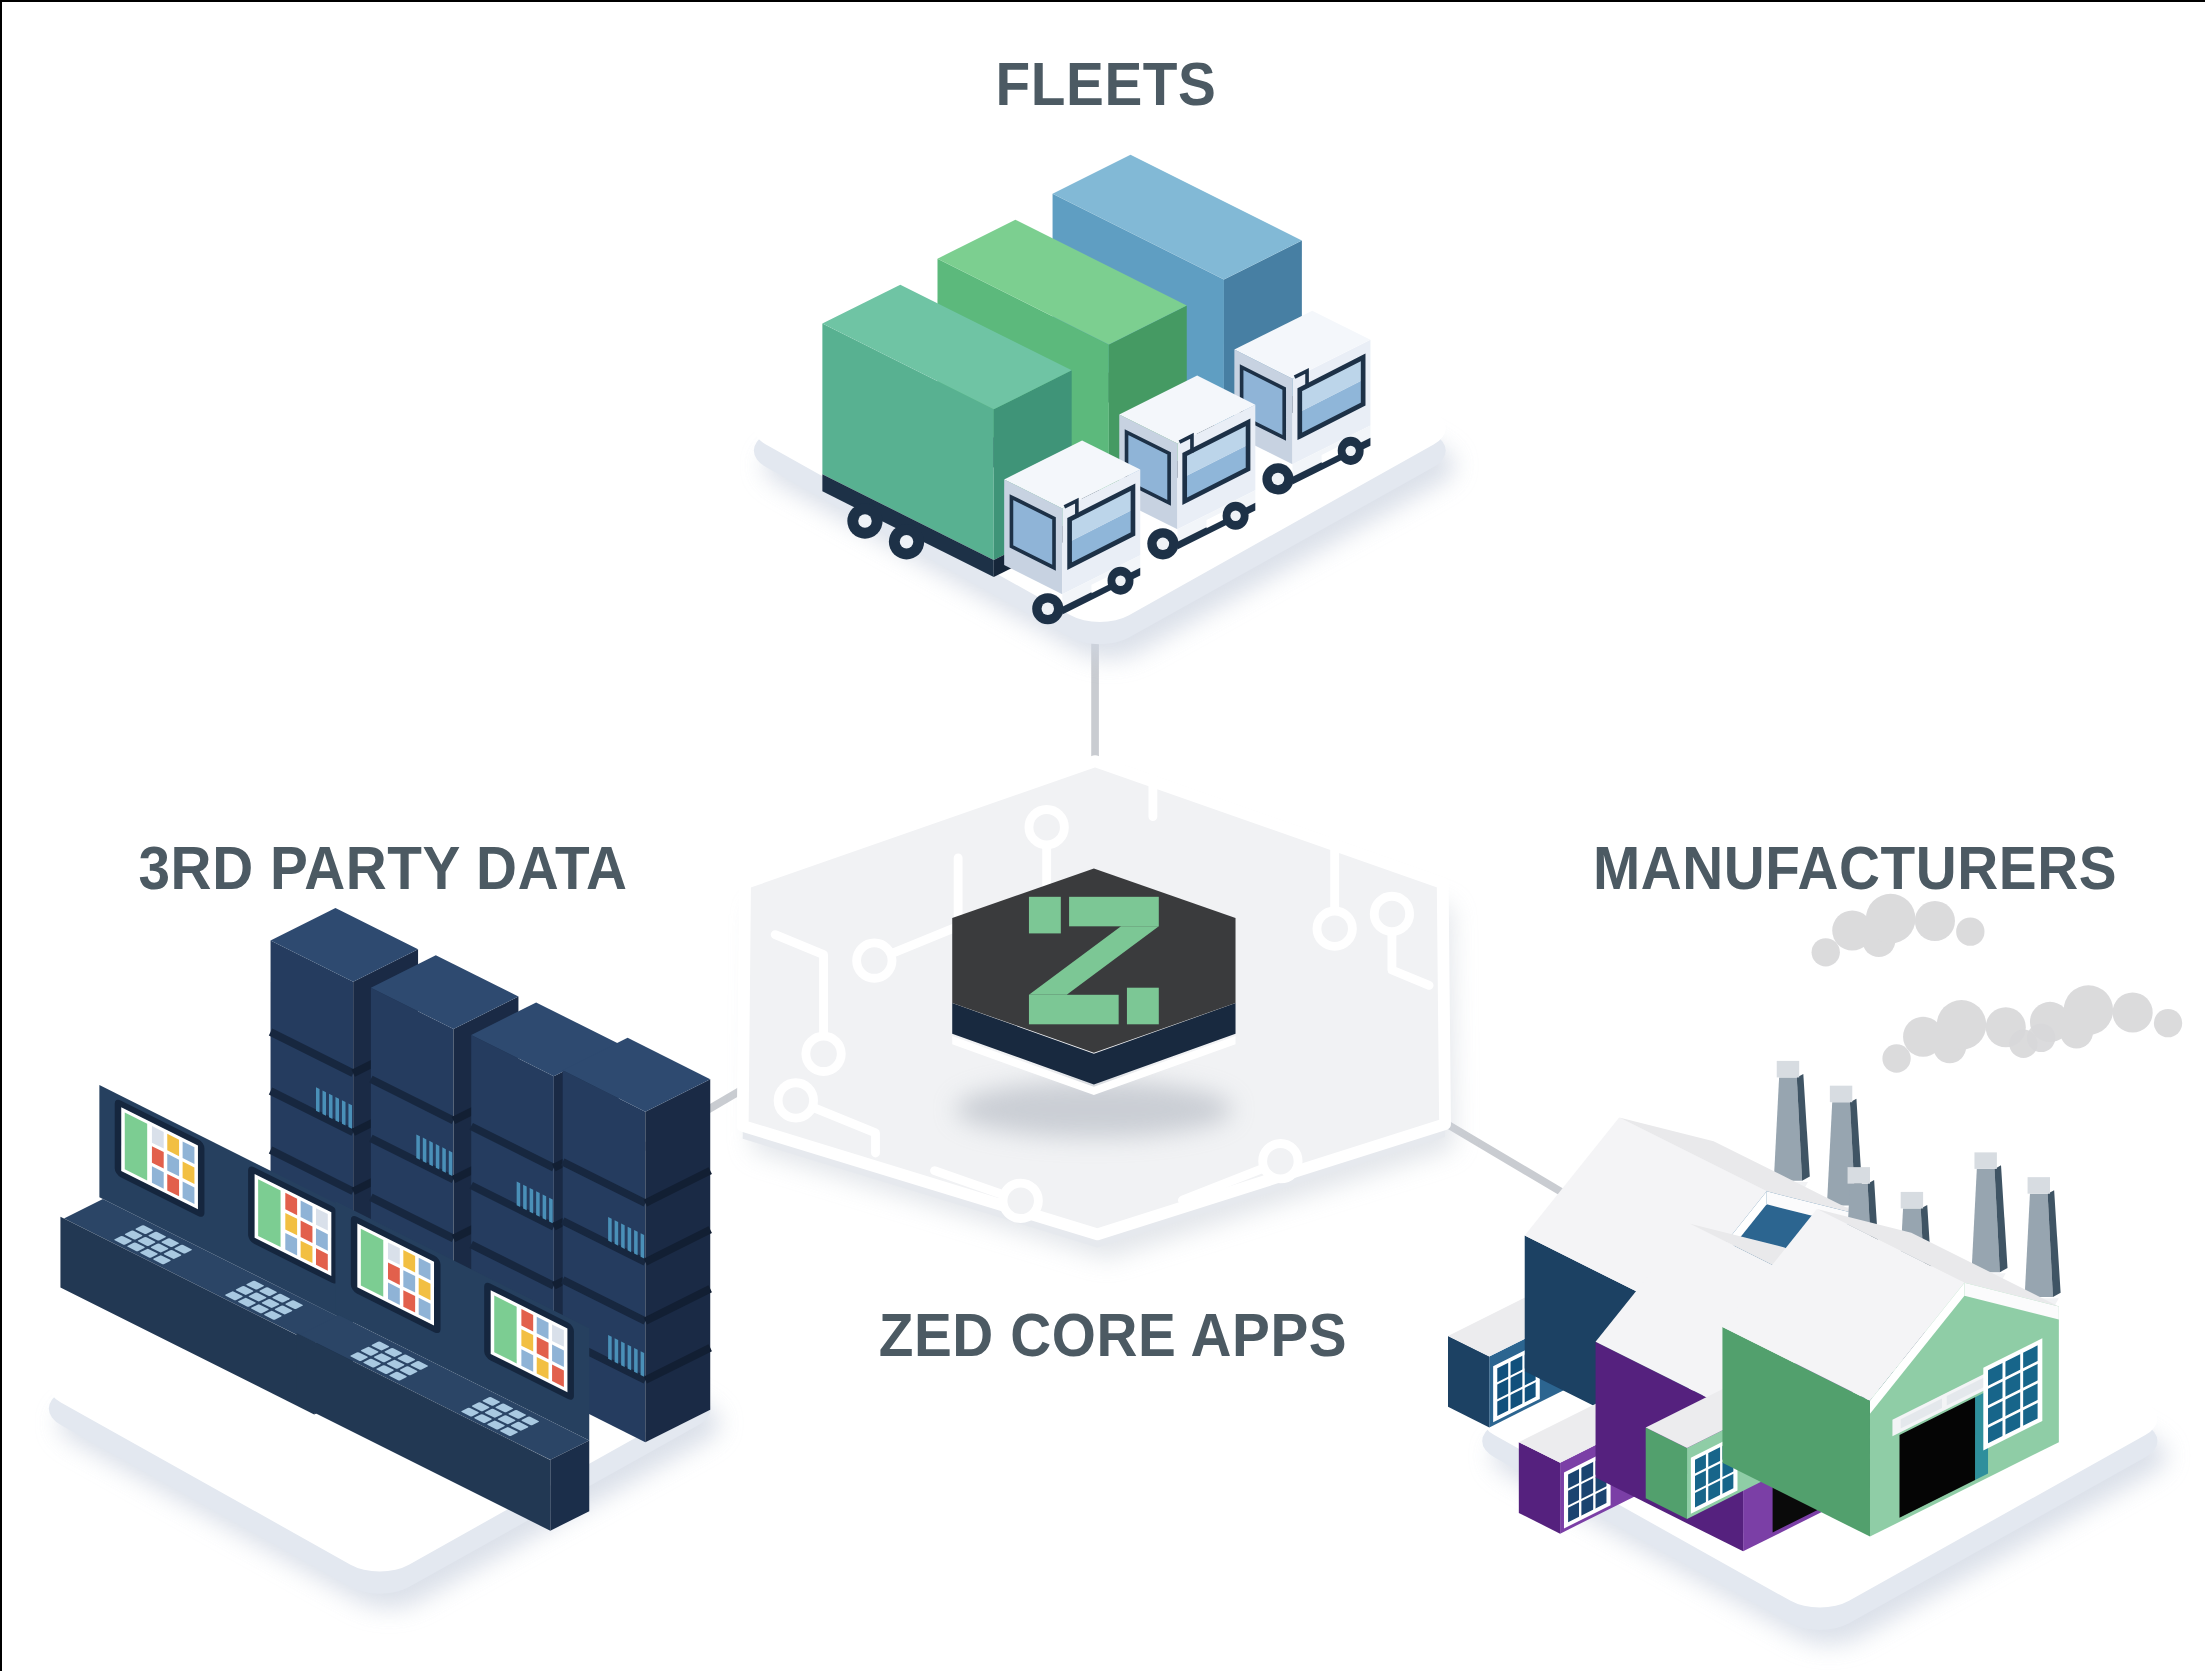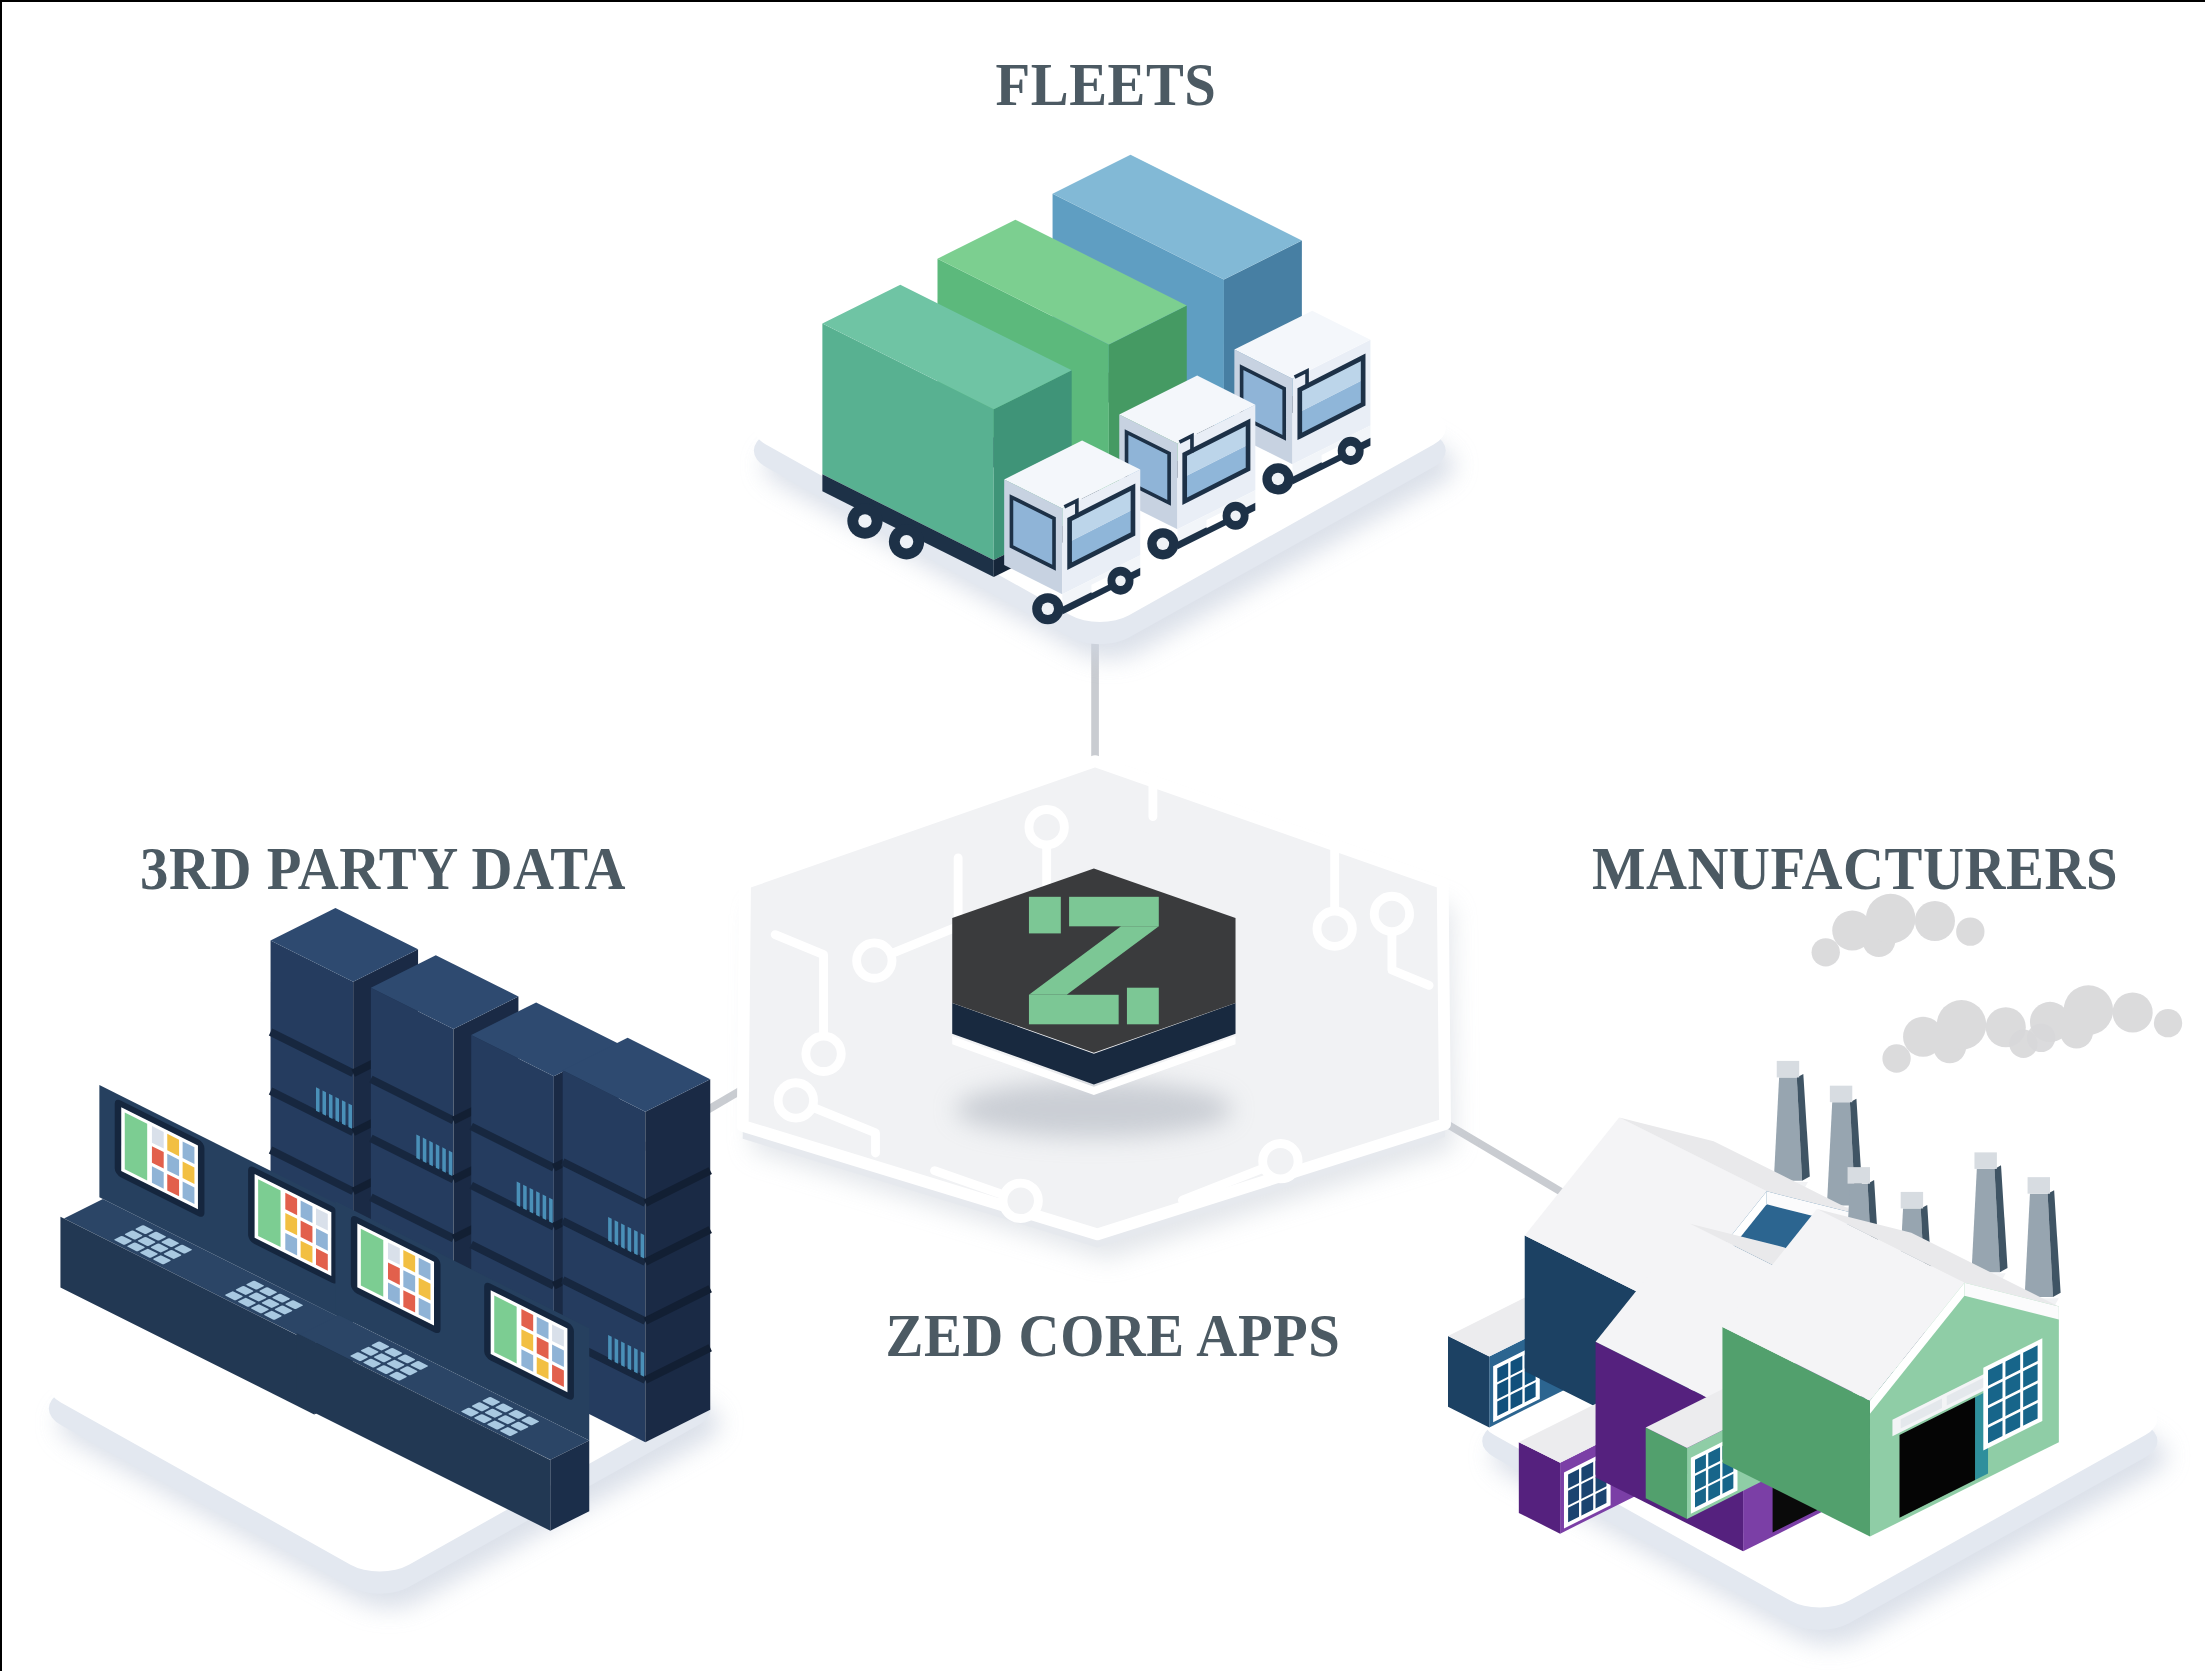--- a/index.html
+++ b/index.html
@@ -1,21 +1,21 @@
 <!DOCTYPE html>
 <html style="font-size:9.4px"><head>
 <meta charset="utf-8">
 <style>
   html,body{margin:0;padding:0;background:#ffffff;}
   .stage{
     position:relative; width:2205px; height:1671px; overflow:hidden;
     background:#ffffff;
     border-top:2.4px solid #000; border-left:2.4px solid #000;
     box-sizing:border-box;
-    font-family:Liberation Serif, serif;
+    font-family:Liberation Sans, sans-serif;
   }
   svg.scene{position:absolute; left:0; top:0;}
   .node-label{
     position:absolute; text-align:center; white-space:nowrap;
     font-weight:700; font-size:61px; letter-spacing:0.6px;
     color:#4c5a63; line-height:1; transform:scaleX(.93); transform-origin:center;
   }
   
   .t-side{fill:var(--side);} .t-front{fill:var(--front);} .t-top{fill:var(--top);}
 </style>

